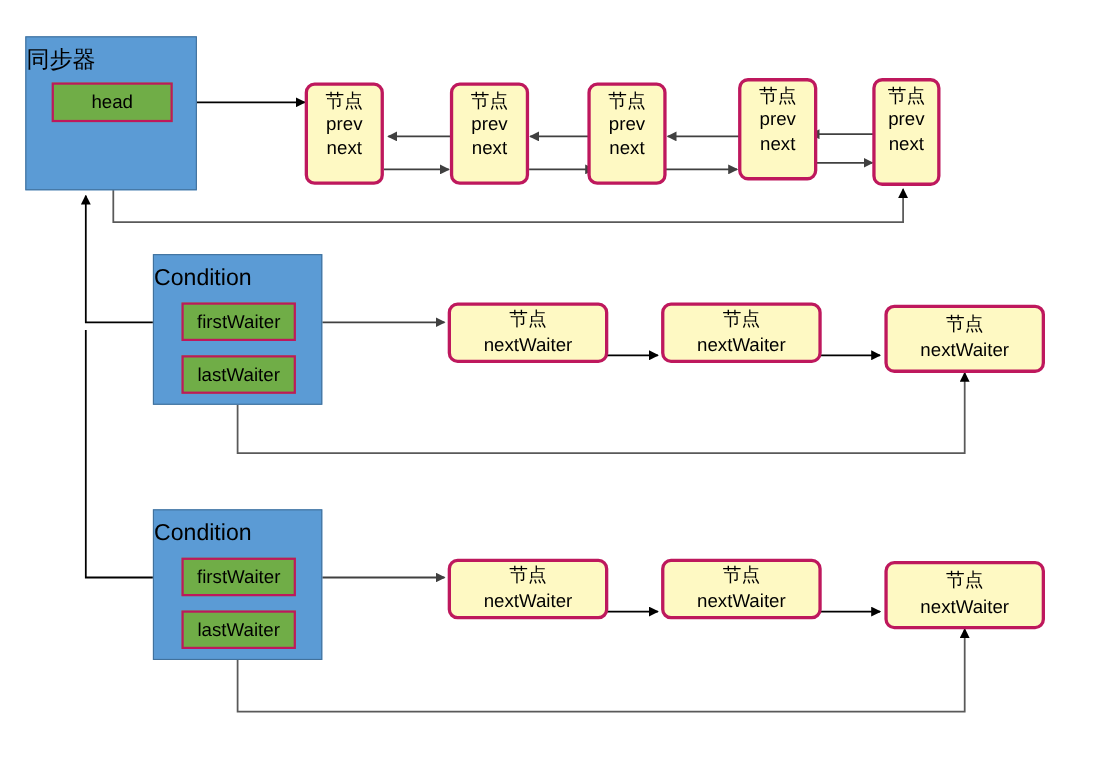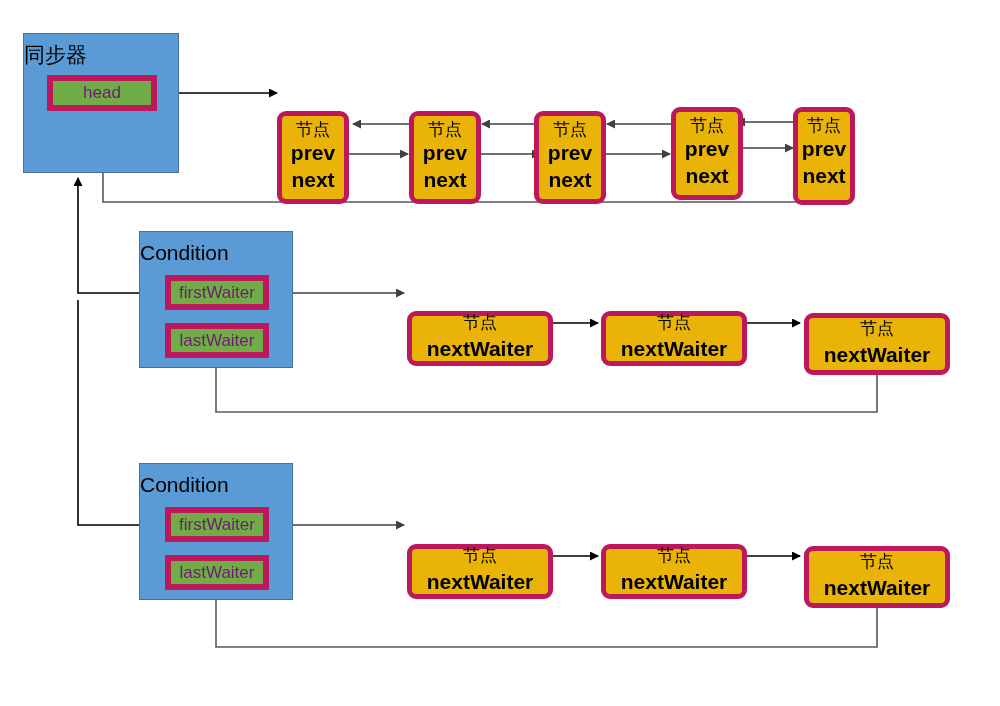--- a/index.html
+++ b/index.html
@@ -7,30 +7,30 @@
        font-family:"Liberation Sans","DejaVu Sans",sans-serif;}
   #stage{position:relative;width:1000px;height:706px;background:#fff;}
   svg.lines{position:absolute;left:0;top:0;width:1000px;height:706px;overflow:visible;}
 
   .box{position:absolute;box-sizing:border-box;display:flex;flex-direction:column;
        align-items:flex-start;}
   
   .container{background:#5B9BD5;border:1px solid #41719C;}
   .container .ctitle{color:#000;font-size:21px;line-height:1;margin-top:10px;
        letter-spacing:0px;}
-  .field{background:#70AD47;border:6px solid #be185d;color:#701a75;
+  .field{background:#70AD47;border:2px solid #be185d;color:#000000;
        font-size:17px;display:flex;align-items:center;justify-content:center;
        box-sizing:border-box;}
 
   
-  .node{position:absolute;background:#eab308;border:5px solid #be185d;
+  .node{position:absolute;background:#fef9c3;border:3px solid #be185d;
         border-radius:9px;box-sizing:border-box;display:flex;flex-direction:column;
-        align-items:center;justify-content:center;color:#000;margin-top:36px;}
+        align-items:center;justify-content:center;color:#000;}
   .node .nlabel{font-size:17px;line-height:1.05;}
-  .node .nfield{font-size:21px;line-height:1.25;font-weight:bold;}
+  .node .nfield{font-size:17px;line-height:1.25;}
   .node.aqs{justify-content:flex-start;padding-top:5px;}
   .node.aqs .nfield{margin-top:1px;}
   .node.cond{justify-content:center;}
   .node.cond .nlabel{margin-bottom:4px;}
 </style>
 </head>
 <body>
 
 <div id="stage">
 

